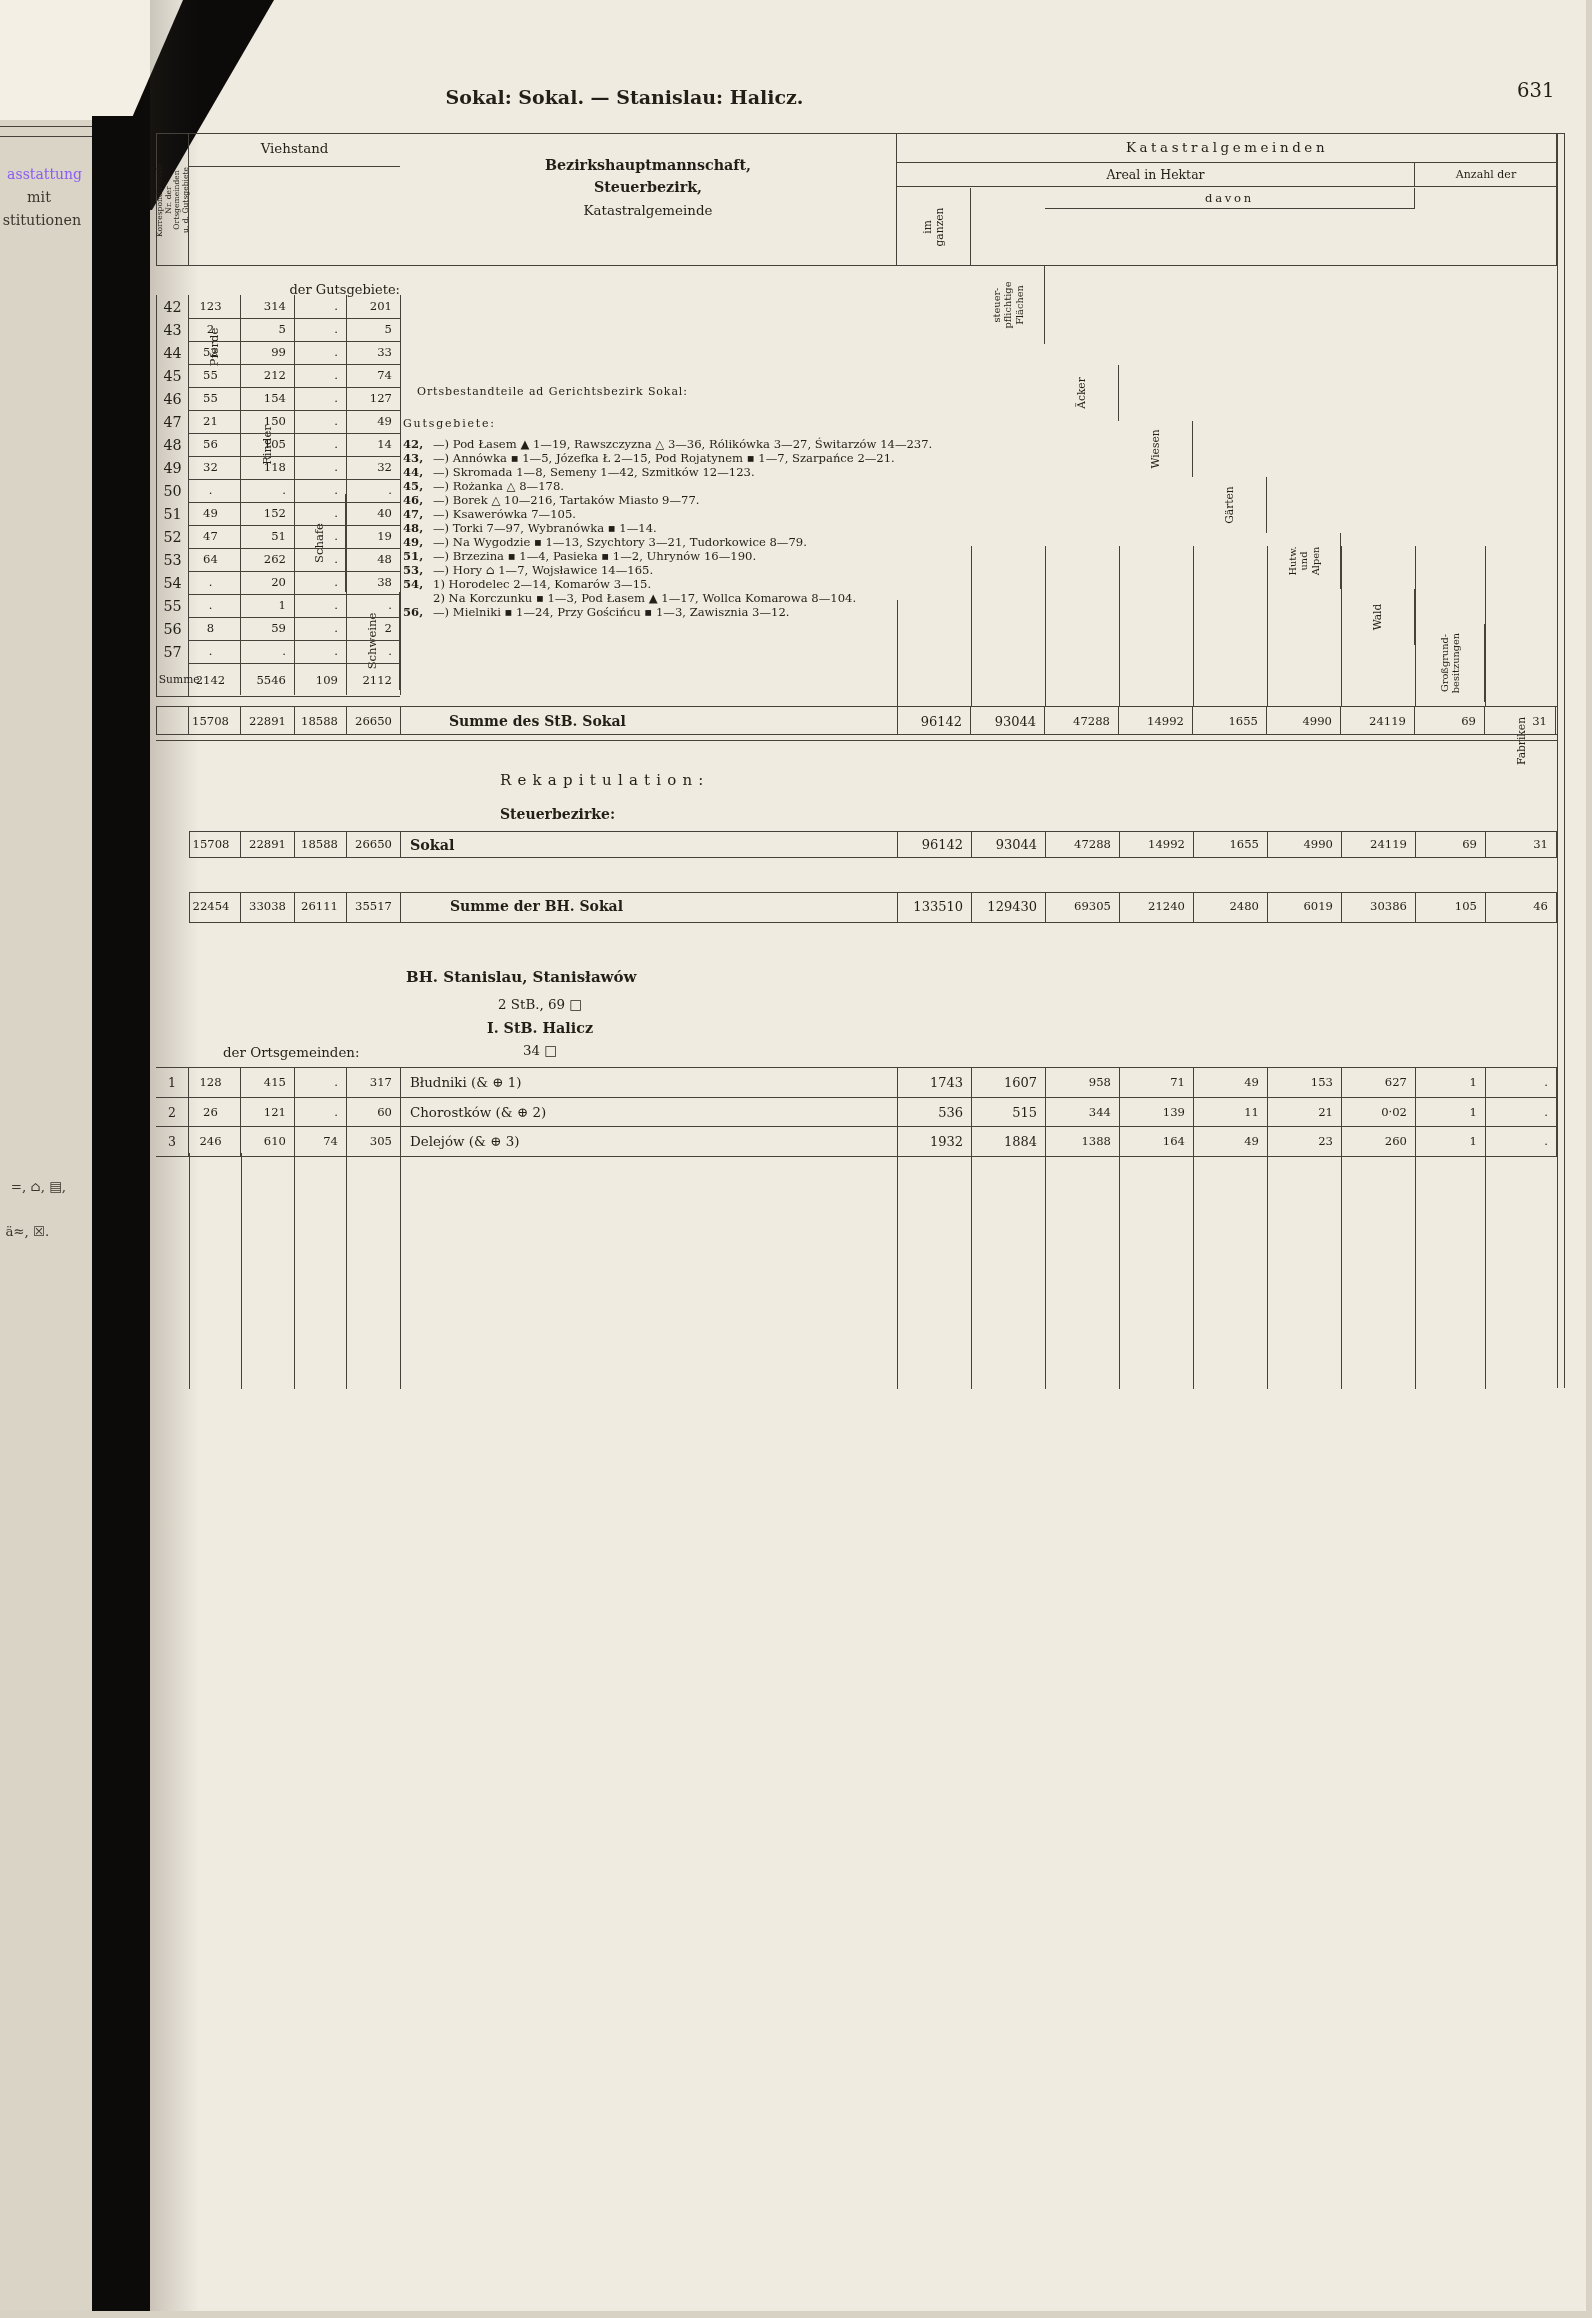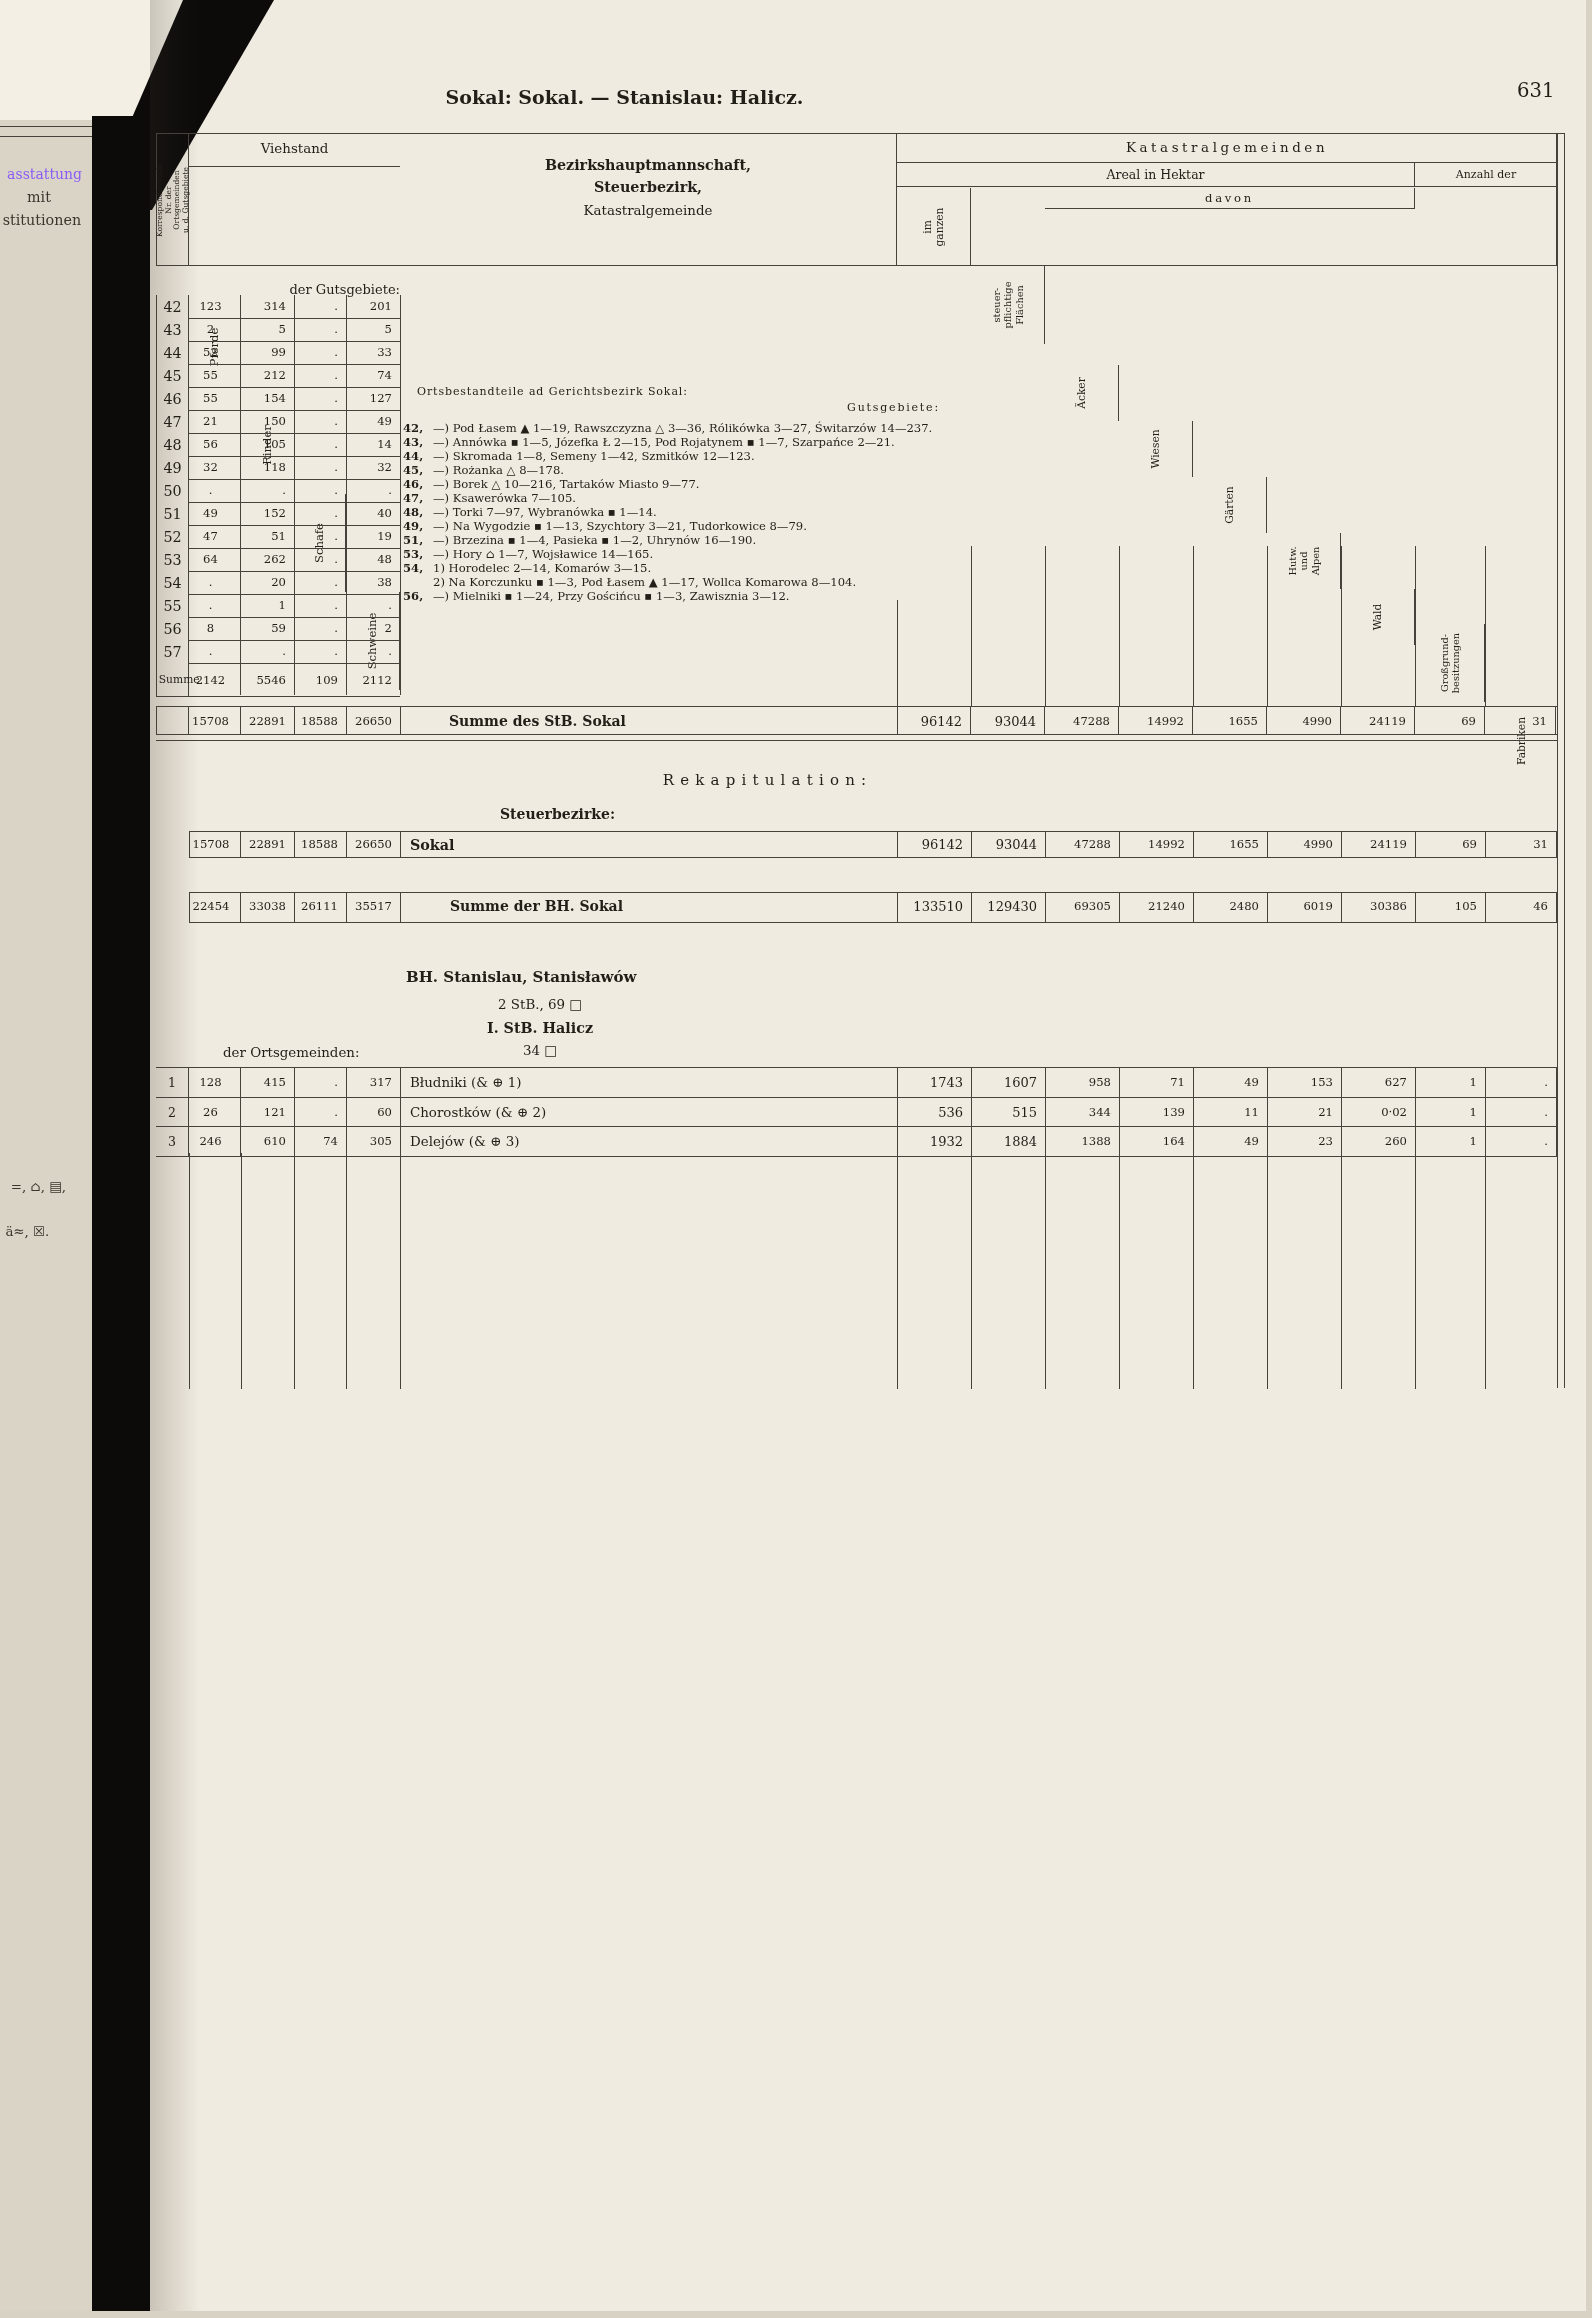--- a/index.html
+++ b/index.html
@@ -310,21 +310,21 @@
         <div class="c w-p num br">2142</div>
         <div class="c w-r num br">5546</div>
         <div class="c w-s num br">109</div>
         <div class="c w-w num br">2112</div>
       </div>
     </div>
   </div>
 
   <div class="abs" style="left:403px;top:385px;width:981px;">
     <div style="font-size:11px;letter-spacing:0.9px;margin-left:14px;">Ortsbestandteile ad Gerichtsbezirk Sokal:</div>
-    <div style="font-size:11px;letter-spacing:1.8px;margin-top:3px;text-align:center;">Gutsgebiete:</div>
+    <div style="font-size:11px;letter-spacing:1.8px;margin-top:19px;">Gutsgebiete:</div>
     <div style="margin-top:7.1px;">
 
     <div class="note-line">
         <div class="note-nr">42,</div>
         <div class="note-tx">—) Pod Łasem ▲ 1—19, Rawszczyzna △ 3—36, Rólikówka 3—27, Świtarzów 14—237.</div>
       </div>
         <div class="note-line">
         <div class="note-nr">43,</div>
         <div class="note-tx">—) Annówka ▪ 1—5, Józefka Ł 2—15, Pod Rojatynem ▪ 1—7, Szarpańce 2—21.</div>
       </div>
@@ -401,21 +401,21 @@
     <div class="c w-a num br">47288</div>
     <div class="c w-a num br">14992</div>
     <div class="c w-a num br">1655</div>
     <div class="c w-a num br">4990</div>
     <div class="c w-a num br">24119</div>
     <div class="c w-g num br">69</div>
     <div class="c w-f num br">31</div>
   </div>
   <div class="hl" style="left:156px;top:740px;width:1401px;"></div>
 
-  <div class="abs" style="left:500px;top:771px;width:535px;text-align:center;font-size:15px;letter-spacing:6.2px;">Rekapitulation:</div>
+  <div class="abs" style="left:500px;top:771px;width:535px;font-size:15px;letter-spacing:6.2px;">Rekapitulation:</div>
   <div class="abs" style="left:500px;top:806px;font-size:14px;font-weight:bold;">Steuerbezirke:</div>
 
   <div class="abs" style="left:189px;top:831px;width:1368px;border-top:0.9px solid var(--ln);">
 
       <div class="rkrow">
       <div class="c w-p num bl br">15708</div>
       <div class="c w-r num br">22891</div>
       <div class="c w-s num br">18588</div>
       <div class="c w-w num br">26650</div>
       <div class="c w-m br rkname">Sokal</div>

